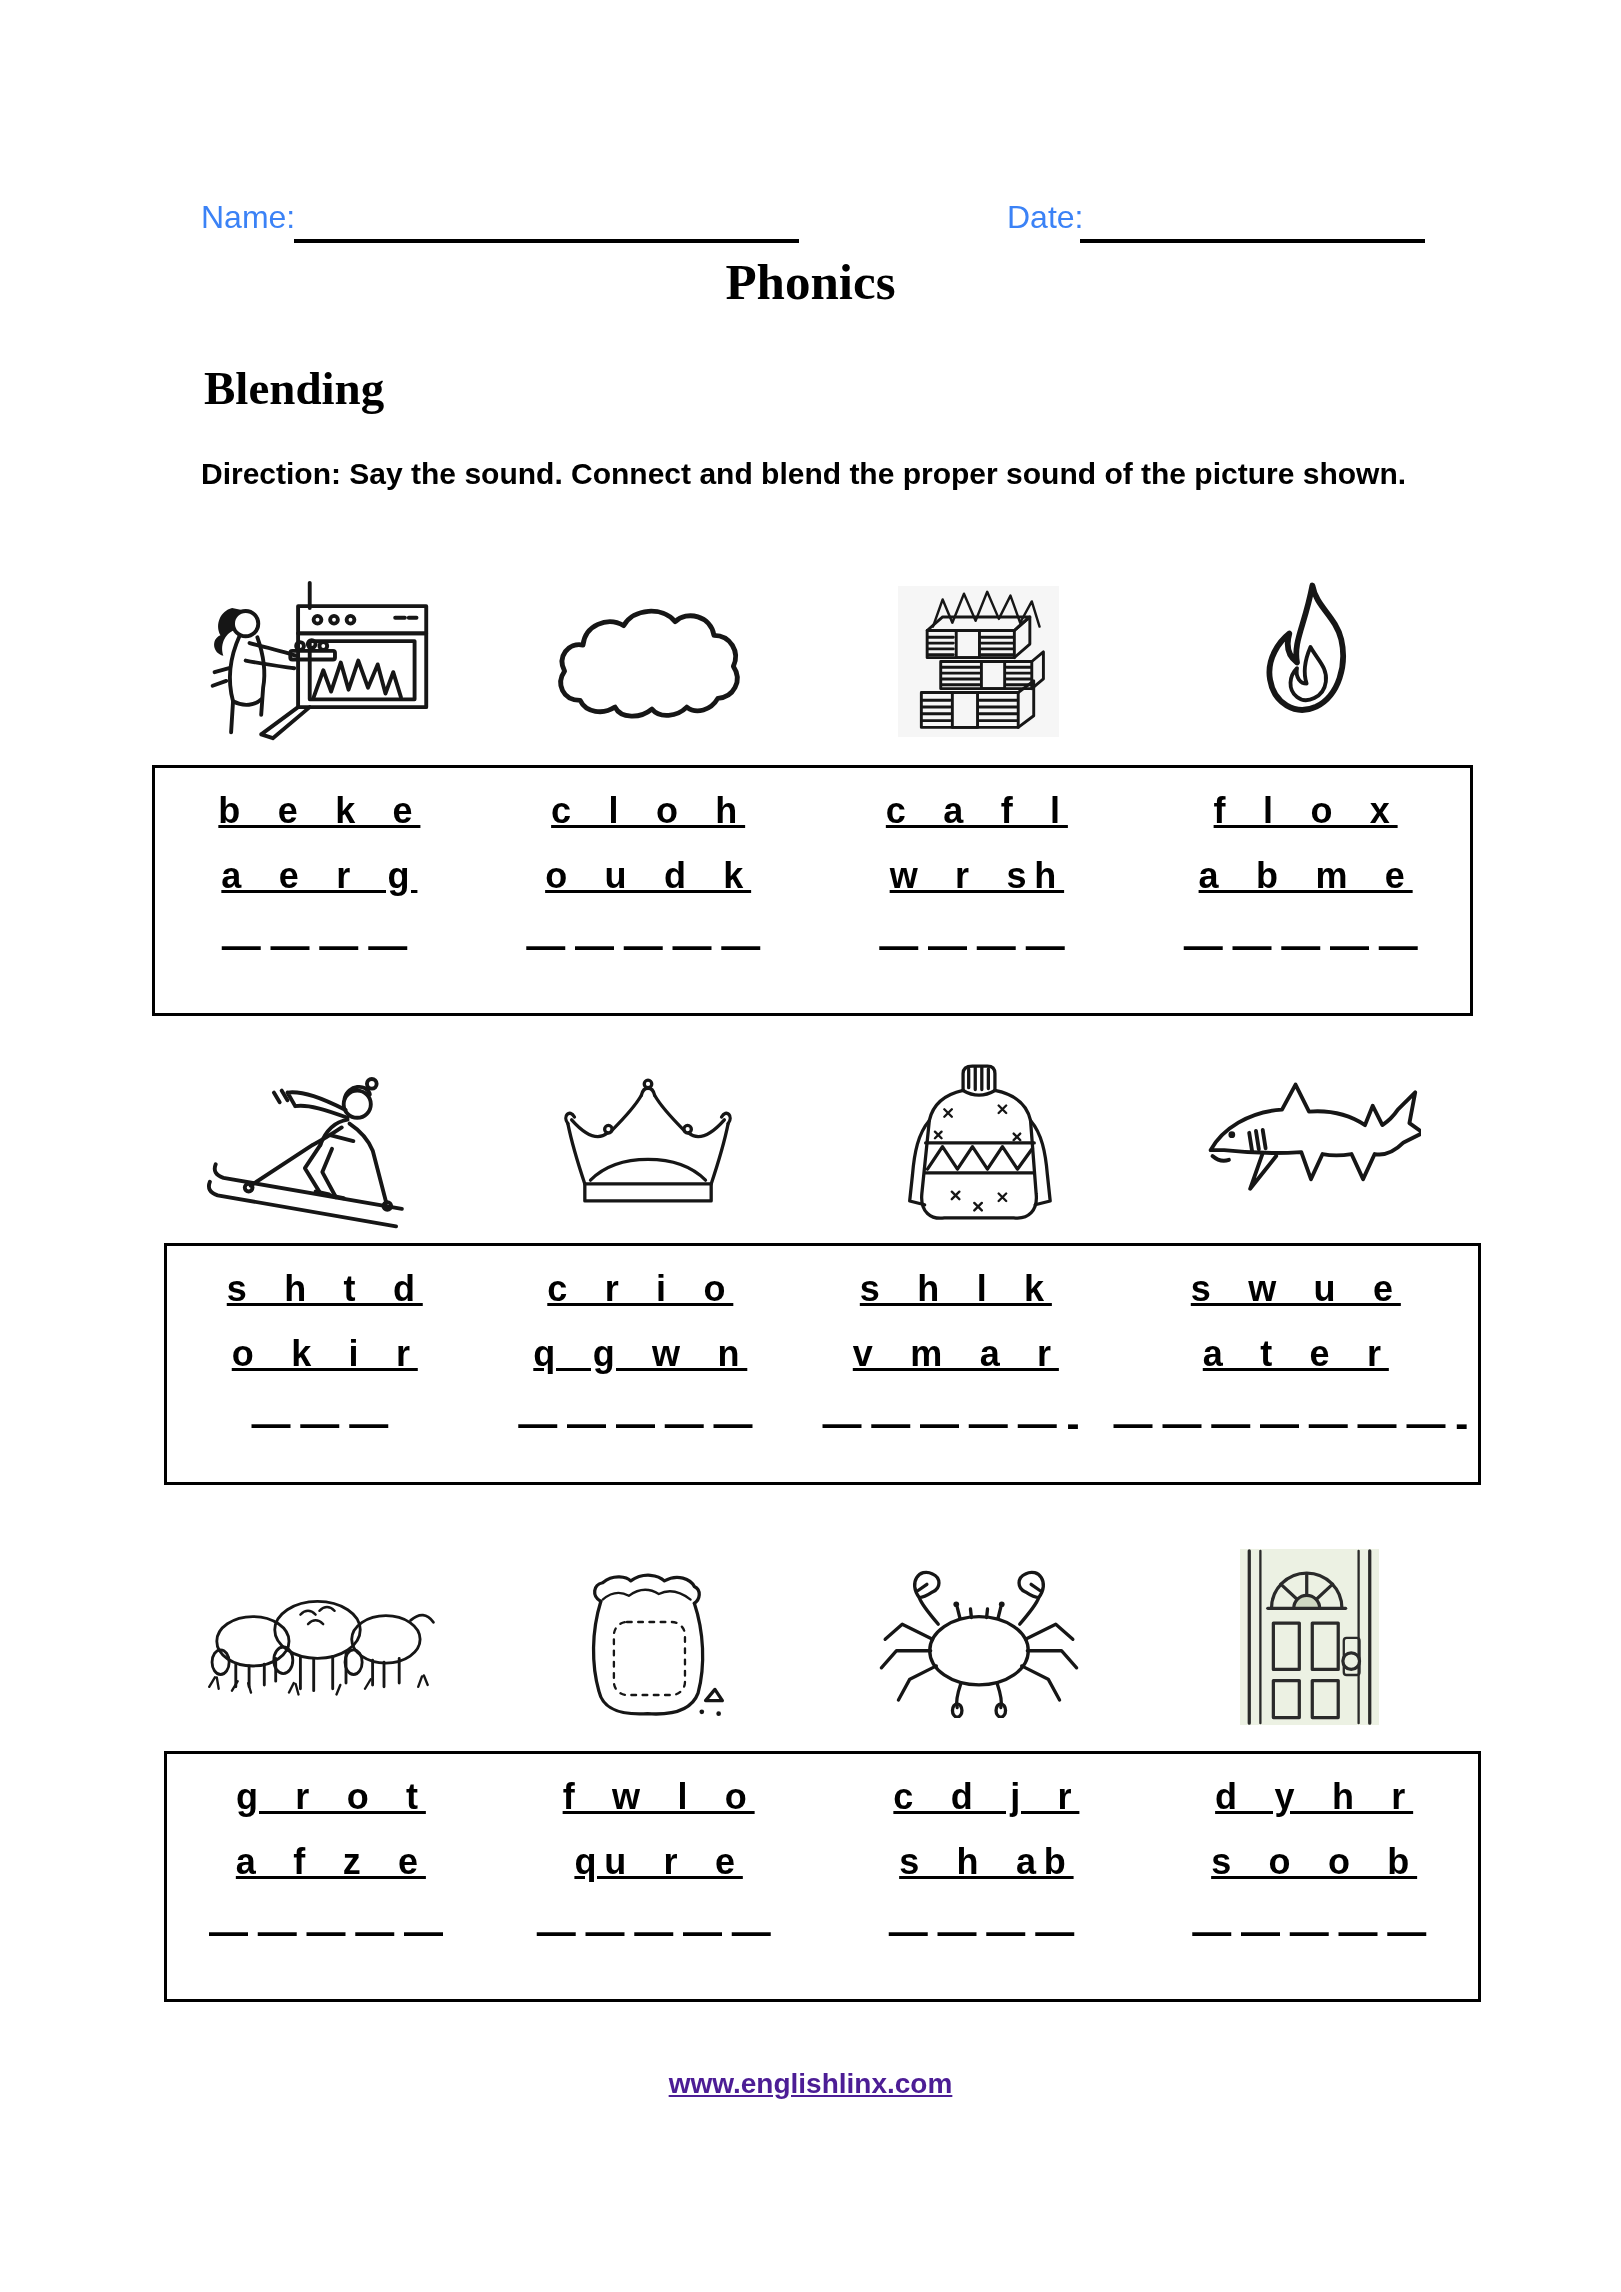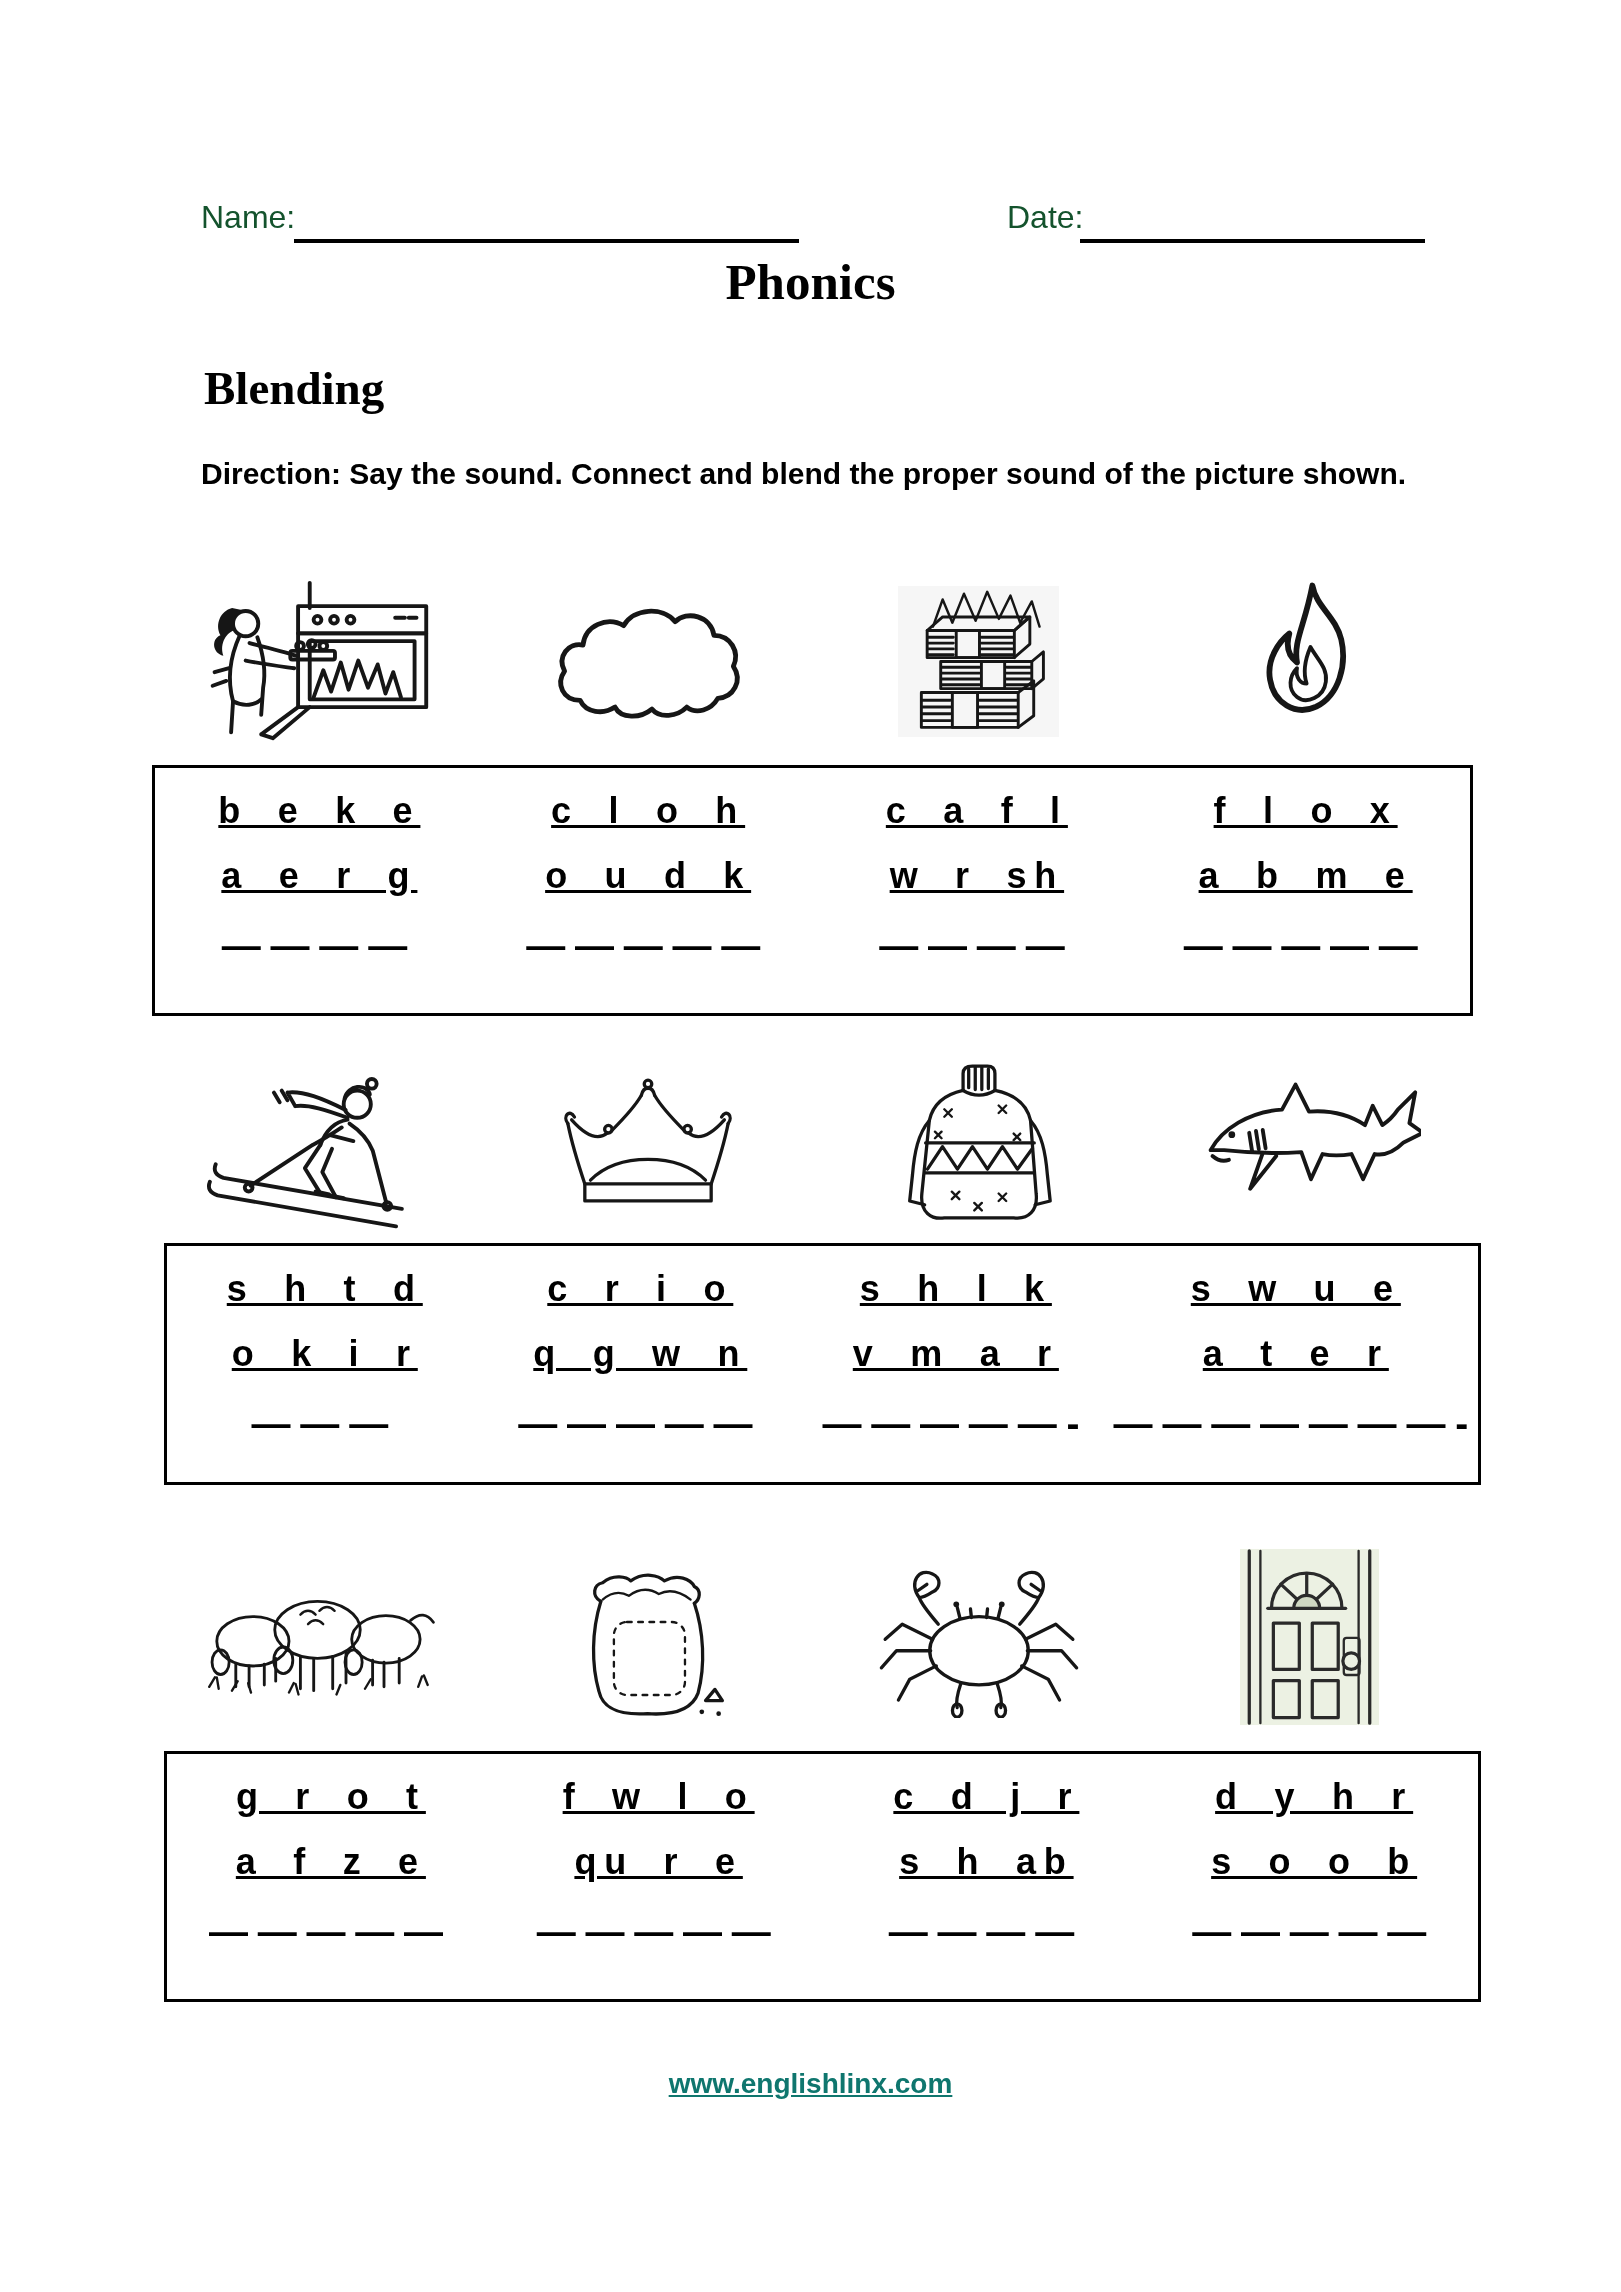--- a/index.html
+++ b/index.html
@@ -5,21 +5,21 @@
   html,body{margin:0;padding:0;background:#ffffff;}
   .page{
     position:relative;
     width:1621px;height:2293px;
     background:#ffffff;
     font-family:"Liberation Sans",sans-serif;
     color:#000;
     overflow:hidden;
   }
   
-  .hdr-label{position:absolute;font-size:32px;font-weight:400;color:#14532d;}
+  .hdr-label{position:absolute;font-size:32px;font-weight:400;color:#3b82f6;}
   .fill-line{position:absolute;height:3.9px;background:#000;}
   .title{
     position:absolute;left:0;top:253px;width:100%;
     text-align:center;font-family:"Liberation Serif",serif;
     font-weight:700;font-size:51px;
   }
   .subtitle{
     position:absolute;left:204px;top:361px;
     font-family:"Liberation Serif",serif;font-weight:700;font-size:47px;
   }
@@ -339,17 +339,17 @@
       <div class="answer">————</div>
     </div>
     <div class="cell">
       <div class="letters1">d y h r</div>
       <div class="letters2">s o o b</div>
       <div class="answer">—————</div>
     </div>
   </div>
 
   <div class="footer">
-    <a href="#" style="color: #0f766e;">www.englishlinx.com</a>
+    <a href="#" style="color: #4c1d95;">www.englishlinx.com</a>
   </div>
 
 </div>
 
 
 </body></html>

